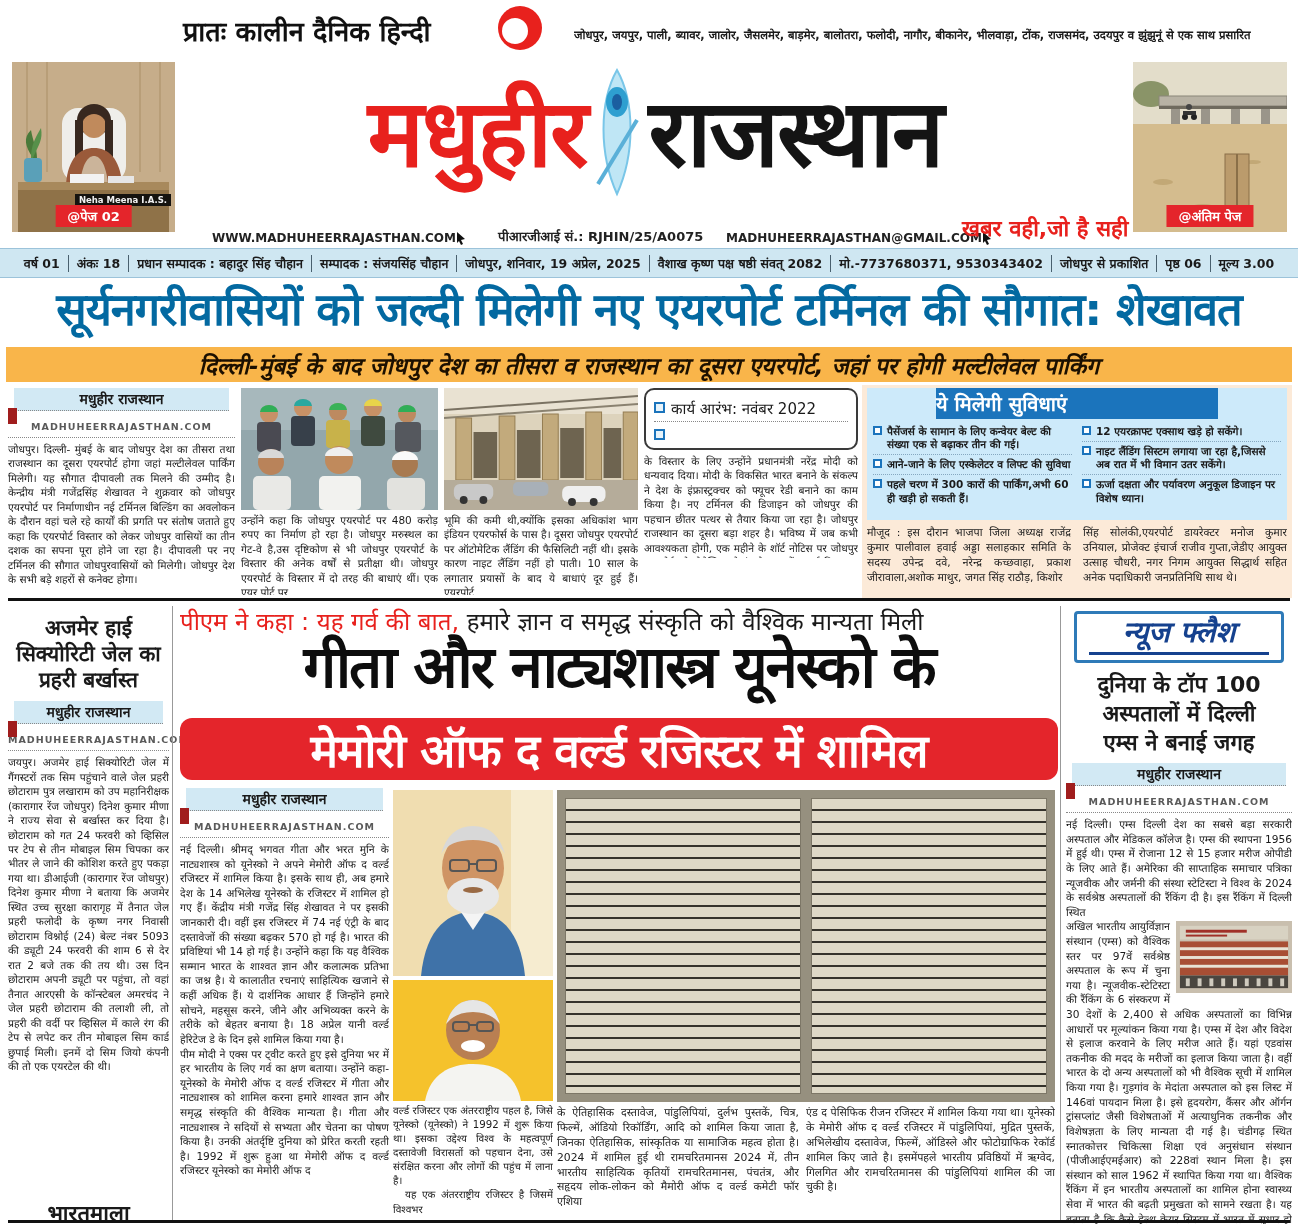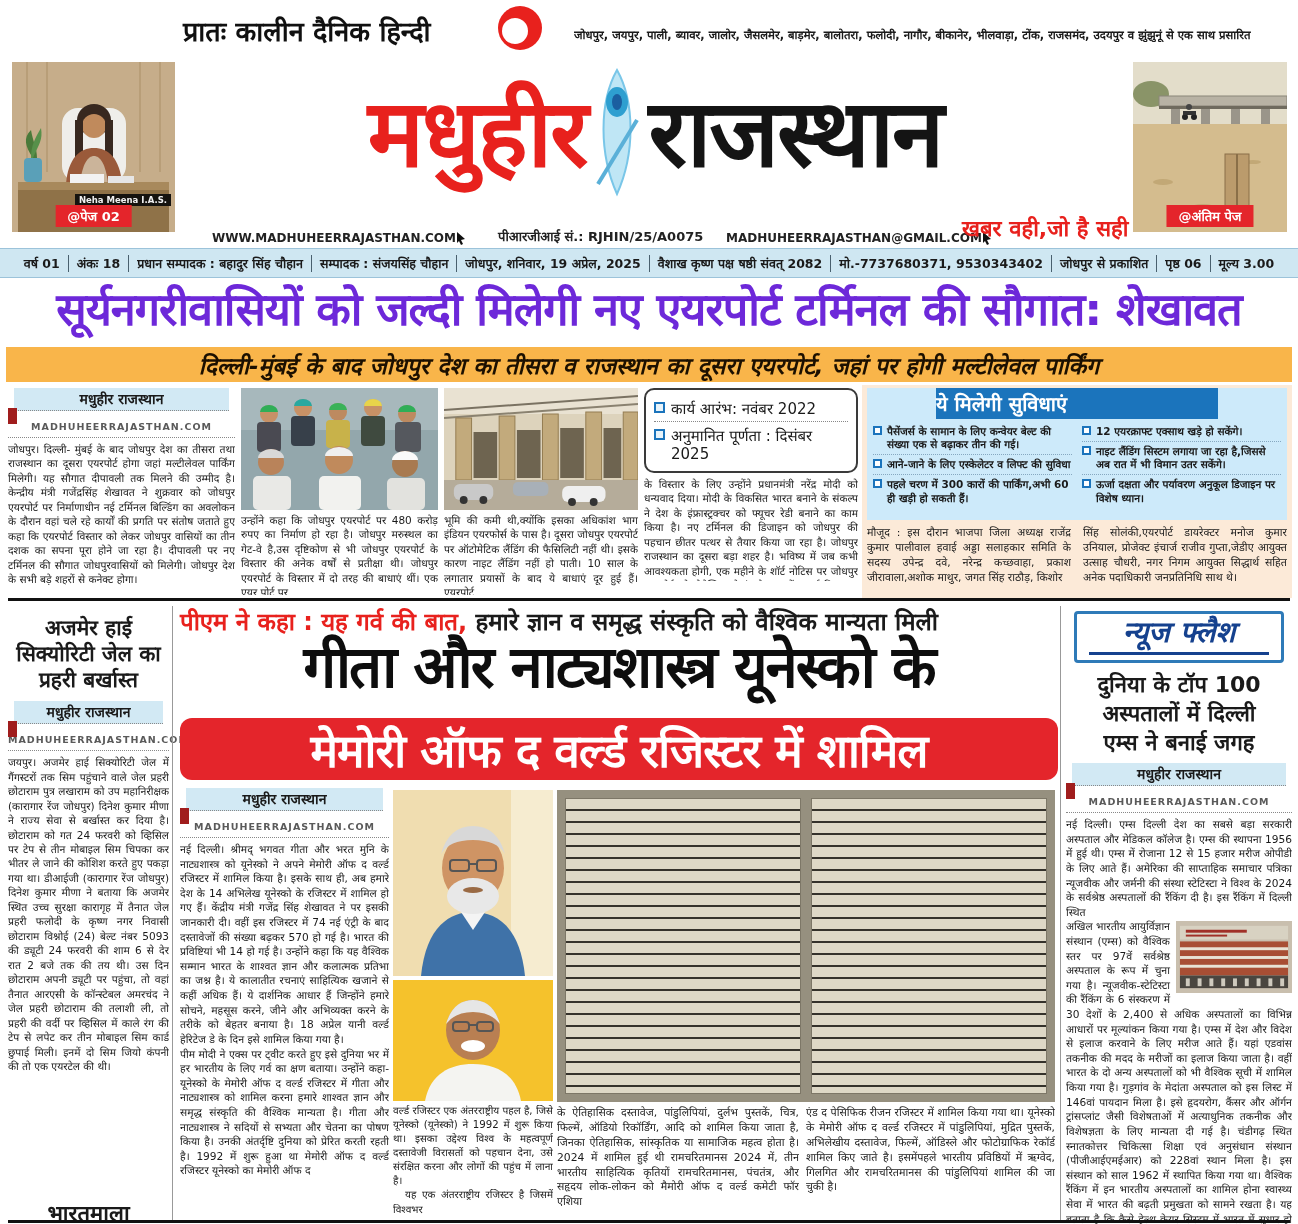--- a/index.html
+++ b/index.html
@@ -29,21 +29,21 @@
   .hdr-web{left:212px;top:231px}
   .hdr-prgi{left:498px;top:227px;font-size:13px}
   .hdr-mail{left:726px;top:231px}
   .hdr-slogan{left:962px;top:212px;font-size:22px;font-weight:bold;color:#e8211d;white-space:nowrap}
   
   .infobar{left:0;top:248px;width:1298px;height:30px;background:#cfe7f2;border-top:1px solid #9cc3da;
            border-bottom:1px solid #9cc3da;display:flex;align-items:center;justify-content:center}
   .infobar span{font-size:12.5px;font-weight:bold;padding:0 8px;border-right:1px solid #49606e;white-space:nowrap}
   .infobar span:last-child{border-right:none}
   
-  .h1{left:0;top:282px;width:1298px;text-align:center;font-size:45px;font-weight:bold;color:#6d28d9;
+  .h1{left:0;top:282px;width:1298px;text-align:center;font-size:45px;font-weight:bold;color:#0369a1;
       letter-spacing:-1px;line-height:1.25;white-space:nowrap}
   .strip{left:6px;top:347px;width:1286px;height:35px;background:#f9b54a;display:flex;align-items:center;
          justify-content:center;font-size:23px;font-weight:bold;font-style:italic;color:#1c1000;white-space:nowrap}
   
   .byline{margin-bottom:4px}
   .byline-bar{background:#d2e9f4;font-weight:bold;font-size:14px;text-align:center;padding:1px 0 2px;
               border-bottom:1px dotted #888;margin:0 6px}
   .byline-row{position:relative;text-align:center;border-bottom:1px dotted #888;padding:4px 0 3px}
   .byline-sq{position:absolute;left:0;top:-3px;width:9px;height:16px;background:#a01d1d}
   .byline-site{font-size:9.5px;color:#5a5a5a;font-weight:bold;letter-spacing:1px}
@@ -75,21 +75,21 @@
   .rule{left:8px;top:598px;width:1282px;height:3px;background:#111}
   .rule-bottom{left:8px;top:1220px;width:1282px;height:3px;background:#111}
   .vline1{left:172px;top:606px;width:1px;height:615px;background:#999}
   .vline2{left:1060px;top:606px;width:1px;height:615px;background:#999}
   
   .jail{left:8px;top:605px;width:161px;height:616px}
   .jail-h{font-size:21px;font-weight:bold;text-align:center;line-height:1.24;margin:10px 0 8px}
   .jail .body{height:372px;font-size:10.5px}
   .next-h{position:absolute;bottom:-6px;left:0;width:100%;text-align:center;font-size:22px;font-weight:bold;background:#fff;padding-top:4px}
   
-  .kicker{left:180px;top:604px;width:878px;font-size:24px;font-weight:bold;white-space:nowrap}
+  .kicker{left:180px;top:604px;width:878px;font-size:24px;font-weight:normal;white-space:nowrap}
   .kicker .red{color:#e8211d}
   .u-h1{left:180px;top:636px;width:878px;text-align:center;font-size:58px;font-weight:bold;color:#0d0d0d;
         letter-spacing:-2px;line-height:1.1;white-space:nowrap}
   .u-h2{left:180px;top:718px;width:878px;height:62px;background:#e4252b;border-radius:12px;color:#fff;
         display:flex;align-items:center;justify-content:center;font-size:46px;font-weight:bold;
         letter-spacing:-1px;white-space:nowrap}
   .u-colA{left:180px;top:788px;width:209px;height:436px}
   .u-colA .body{height:382px;font-size:10.6px}
   .u-photo-modi{left:393px;top:790px;width:160px;height:186px}
   .u-photo-shek{left:393px;top:980px;width:160px;height:121px}
@@ -306,21 +306,20 @@
   </div>
 
   <div class="abs a-col4">
     <div class="a-infobox">
       <div class="row">
           <span class="bullet"></span>
           <span>कार्य आरंभ: नवंबर 2022</span>
         </div>
       <div class="row">
           <span class="bullet"></span>
-          <span>अनुमानित पूर्णता : दिसंबर 2025</span>
         </div>
     </div>
     <div class="body" style="height:104px">के विस्तार के लिए उन्होंने प्रधानमंत्री नरेंद्र मोदी को धन्यवाद दिया। मोदी के विकसित भारत बनाने के संकल्प ने देश के इंफ्रास्ट्रक्चर को फ्यूचर रेडी बनाने का काम किया है। नए टर्मिनल की डिजाइन को जोधपुर की पहचान छीतर पत्थर से तैयार किया जा रहा है। जोधपुर राजस्थान का दूसरा बड़ा शहर है। भविष्य में जब कभी आवश्यकता होगी, एक महीने के शॉर्ट नोटिस पर जोधपुर एयरपोर्ट को डोमेस्टिक से इंटरनेशनल में कन्वर्ट किया जा सकेगा। यह भी रहे</div>
   </div>
 
   <div class="abs a-col5">
     <div class="facbox">
       <div class="fac-hdr">ये मिलेगी सुविधाएं</div>
       <div class="fac-cols">
         <div class="fac-col">

